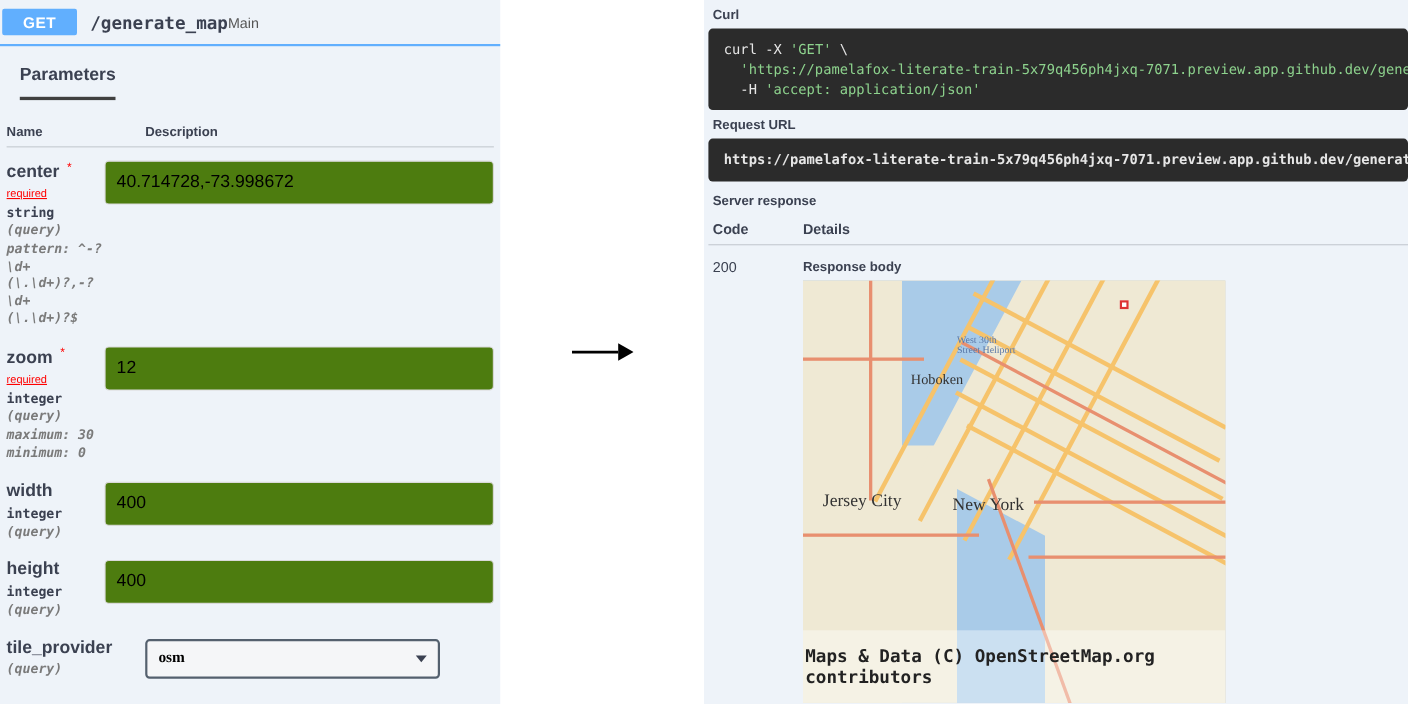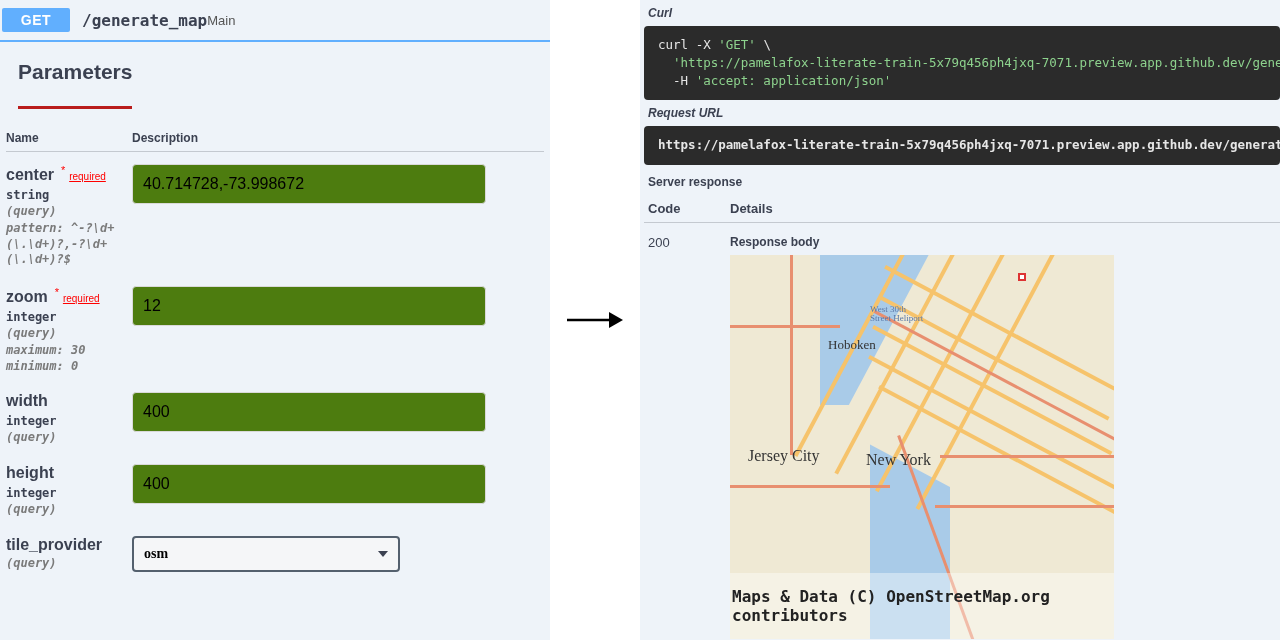--- a/index.html
+++ b/index.html
@@ -7,21 +7,21 @@
     font-family: -apple-system, BlinkMacSystemFont, "Segoe UI", Helvetica, Arial, sans-serif;
     font-size: 14px;
     color: #3b4151;
     background: #fff;
     width: 1280px;
     height: 640px;
     overflow: hidden;
     display: flex;
   }
   .left {
-    width: 550px;
+    width: 455px;
     height: 640px;
     background: #eef3f9;
     padding: 0;
   }
   .middle {
     flex: 1;
     display: flex;
     align-items: center;
     justify-content: center;
     background: #fff;
@@ -60,26 +60,26 @@
   .op-tag {
     font-size: 13px;
     color: #555;
     margin-left: 0;
     text-align: right;
   }
   .tabs {
     padding: 18px 18px 0 18px;
   }
   .tab {
-    font-size: 21px;
+    font-size: 16px;
     font-weight: 700;
     color: #3b4151;
-    padding-bottom: 22px;
+    padding-bottom: 10px;
     display: inline-block;
-    border-bottom: 3px solid #b91c1c;
+    border-bottom: 3px solid #404040;
   }
   .params-table {
     padding: 0 6px;
   }
   .params-head {
     display: flex;
     border-bottom: 1px solid #c4c9d0;
     padding: 22px 0 6px 0;
     font-size: 12px;
     font-weight: 700;
@@ -154,21 +154,20 @@
   .arrow {
     width: 56px; height: 20px;
   }
   .arrow svg { display: block; }
   
   .r-section-label {
     font-size: 12px;
     font-weight: 700;
     color: #3b4151;
     padding: 6px 0 6px 4px;
-    font-style: italic;
   }
   .curl-block, .url-block {
     background: #2b2b2b;
     color: #e6e6e6;
     font-family: ui-monospace, Menlo, Consolas, monospace;
     font-size: 12.5px;
     padding: 10px 14px;
     border-radius: 4px;
     white-space: pre;
     overflow: hidden;

